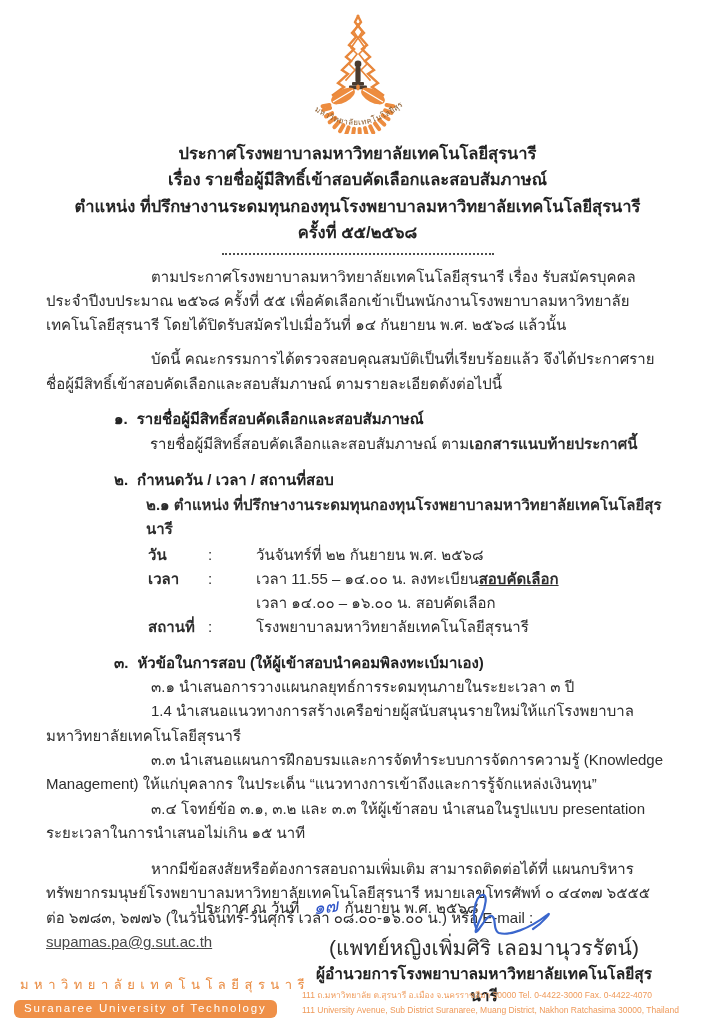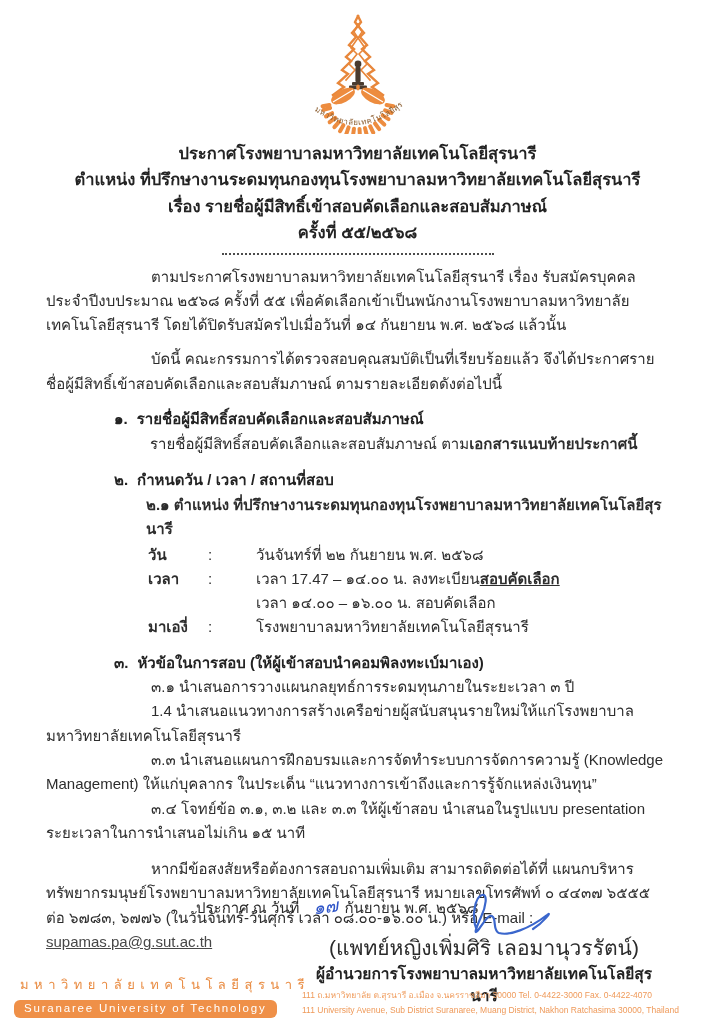--- a/index.html
+++ b/index.html
@@ -161,22 +161,22 @@
 
       <path id="capPath" d="M28,96 Q75,132 122,92" fill="none"></path>
       <text font-size="8" fill="#8a5c2e" letter-spacing="0.4">
         <textPath href="#capPath" startOffset="4">มหาวิทยาลัยเทคโนโลยีสุรนารี</textPath>
       </text>
     </svg>
   </div>
 
   <div class="title-block">
     <div>ประกาศโรงพยาบาลมหาวิทยาลัยเทคโนโลยีสุรนารี</div>
+    <div>เรื่อง รายชื่อผู้มีสิทธิ์เข้าสอบคัดเลือกและสอบสัมภาษณ์</div>
     <div>ตำแหน่ง ที่ปรึกษางานระดมทุนกองทุนโรงพยาบาลมหาวิทยาลัยเทคโนโลยีสุรนารี</div>
-    <div>เรื่อง รายชื่อผู้มีสิทธิ์เข้าสอบคัดเลือกและสอบสัมภาษณ์</div>
     <div>ครั้งที่ ๕๕/๒๕๖๘</div>
   </div>
   <div class="dotted-sep"></div>
 
   <div class="content">
 
     <p class="para">ตามประกาศโรงพยาบาลมหาวิทยาลัยเทคโนโลยีสุรนารี เรื่อง รับสมัครบุคคล ประจำปีงบประมาณ ๒๕๖๘ ครั้งที่ ๕๕ เพื่อคัดเลือกเข้าเป็นพนักงานโรงพยาบาลมหาวิทยาลัยเทคโนโลยีสุรนารี โดยได้ปิดรับสมัครไปเมื่อวันที่ ๑๔ กันยายน พ.ศ. ๒๕๖๘ แล้วนั้น</p>
     <p class="para">บัดนี้ คณะกรรมการได้ตรวจสอบคุณสมบัติเป็นที่เรียบร้อยแล้ว จึงได้ประกาศรายชื่อผู้มีสิทธิ์เข้าสอบคัดเลือกและสอบสัมภาษณ์ ตามรายละเอียดดังต่อไปนี้</p>
 
     <div class="sec-head">
@@ -192,25 +192,25 @@
     <p class="sub-head">๒.๑ ตำแหน่ง ที่ปรึกษางานระดมทุนกองทุนโรงพยาบาลมหาวิทยาลัยเทคโนโลยีสุรนารี</p>
 
     <div class="info-grid">
       <div class="lbl">วัน</div>
       <div>:</div>
       <div>วันจันทร์ที่ ๒๒ กันยายน พ.ศ. ๒๕๖๘</div>
 
       <div class="lbl">เวลา</div>
       <div>:</div>
       <div>
-        <div><span>เวลา 17.47 – ๑๔.๐๐ น. ลงทะเบียน</span><span class="bold u">สอบคัดเลือก</span></div>
+        <div><span>เวลา 11.55 – ๑๔.๐๐ น. ลงทะเบียน</span><span class="bold u">สอบคัดเลือก</span></div>
         <div>เวลา ๑๔.๐๐ – ๑๖.๐๐ น. สอบคัดเลือก</div>
       </div>
 
-      <div class="lbl">มาเองี่</div>
+      <div class="lbl">สถานที่</div>
       <div>:</div>
       <div>
         <div>โรงพยาบาลมหาวิทยาลัยเทคโนโลยีสุรนารี</div>
       </div>
     </div>
 
     <div class="sec-head">
       <span>๓.</span>
       <span>หัวข้อในการสอบ (ให้ผู้เข้าสอบนำคอมพิลงทะเบ์มาเอง)</span>
     </div>

